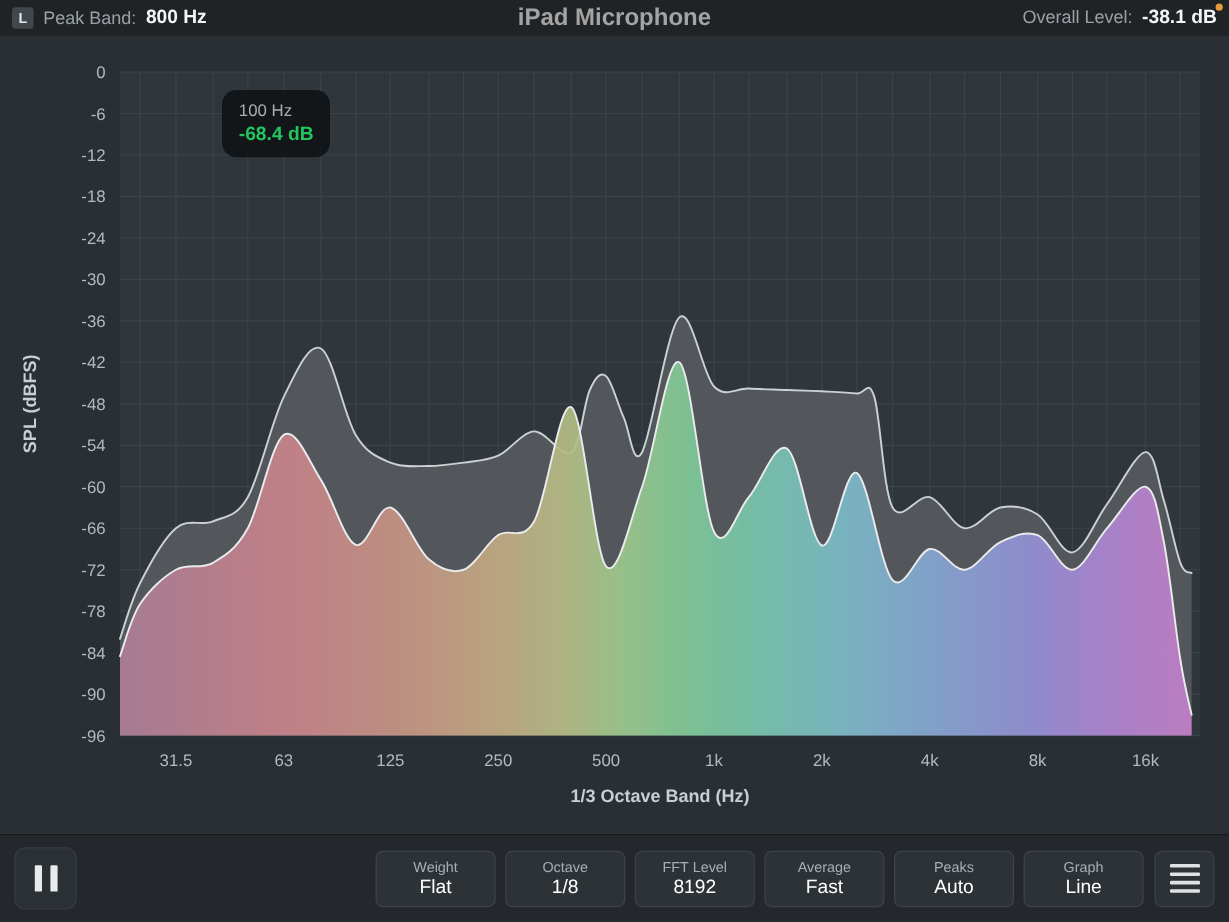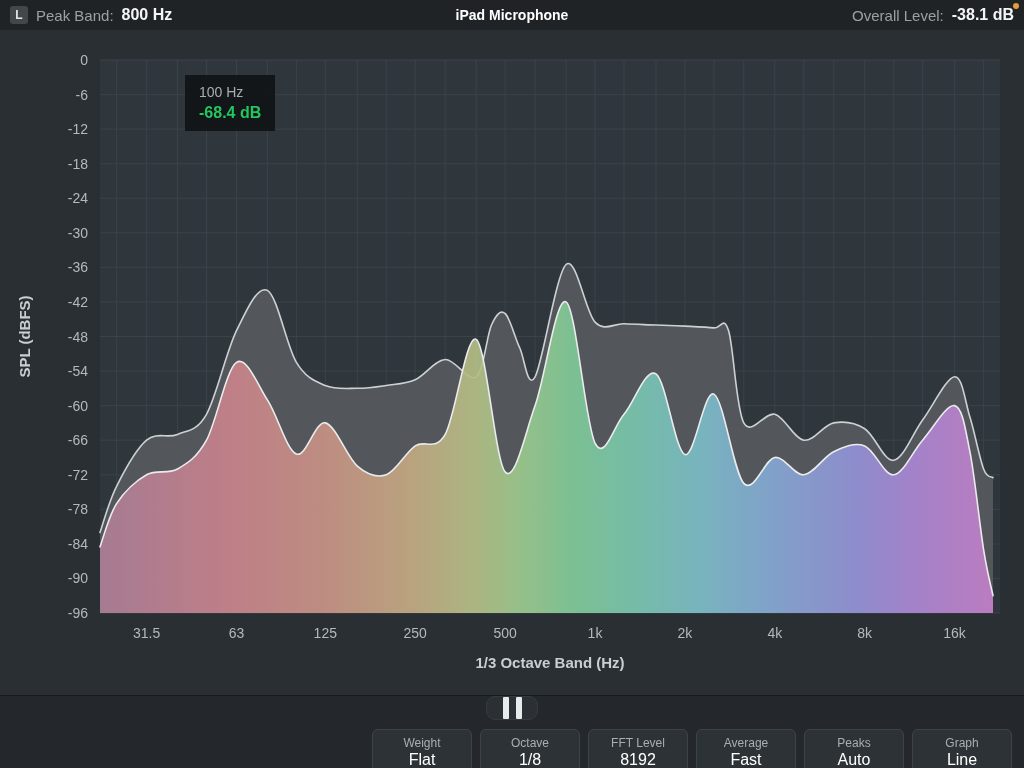--- a/index.html
+++ b/index.html
@@ -8,39 +8,39 @@
 
   
   header { height:30px; background:#1f2326; display:flex; align-items:center;
            padding:0 10px; gap:8px; position:relative; }
   .badge { width:18px; height:18px; background:#41474b; color:#e3e6e8; font-size:12px;
            font-weight:bold; border-radius:3px; display:flex; align-items:center;
            justify-content:center; flex:0 0 auto; }
   .tb-label { color:#9aa1a6; font-size:15px; }
   .tb-value { color:#f3f5f6; font-size:16px; font-weight:bold; }
   .tb-title { position:absolute; left:50%; transform:translateX(-50%);
-              color:#ffffff; font-size:14px; font-weight:bold; }
-  .tb-right { margin-left:auto; display:flex; gap:8px; align-items:center; }
+              color:#a3a3a3; font-size:20px; font-weight:bold; }
+  .tb-right { margin-left:auto; display:flex; gap:8px; align-items:flex-start; }
   .dot { position:absolute; top:3px; right:5px; width:6px; height:6px;
          border-radius:50%; background:#e59a3c; }
 
   
   .chart { position:relative; height:665px; background:#2a2f33; }
   .chart svg { display:block; width:1024px; height:665px; }
   .tick { fill:#b4b9bd; font:14px "Liberation Sans","DejaVu Sans",sans-serif; }
   .axis-title { fill:#c9ced2; font:bold 15px "Liberation Sans","DejaVu Sans",sans-serif; }
 
   .tooltip { position:absolute; left:185px; top:45px; background:rgba(17,20,22,.92);
-             border-radius:0; padding:9px 14px; }
+             border-radius:12px; padding:9px 14px; }
   .tt-freq { color:#a7aeb3; font-size:14px; margin-bottom:4px; }
   .tt-db { color:#22c55e; font-size:16px; font-weight:bold; }
 
   
   footer { height:73px; background:#24282c; border-top:1px solid #17191b;
-           display:flex; align-items:center; padding:0 12px; gap:9px;flex-direction:column; }
+           display:flex; align-items:center; padding:0 12px; gap:9px; }
   button { appearance:none; font-family:inherit; cursor:default; }
   .pause-btn { width:52px; height:52px; background:#2b3034; border:1px solid #353b40;
                border-radius:9px; display:flex; align-items:center; justify-content:center; }
   .pause-icon { display:flex; gap:7px; }
   .pause-icon i { display:block; width:6px; height:22px; background:#e8ebec; border-radius:1px; }
   .btn-group { margin-left:auto; display:flex; gap:8px; }
   .tb-btn { width:100px; height:47px; background:#2c3236; border:1px solid #3d4449;
             border-radius:6px; display:flex; flex-direction:column; align-items:center;
             justify-content:center; gap:3px; }
   .btn-label { color:#a8aeb2; font-size:12px; line-height:1; }

